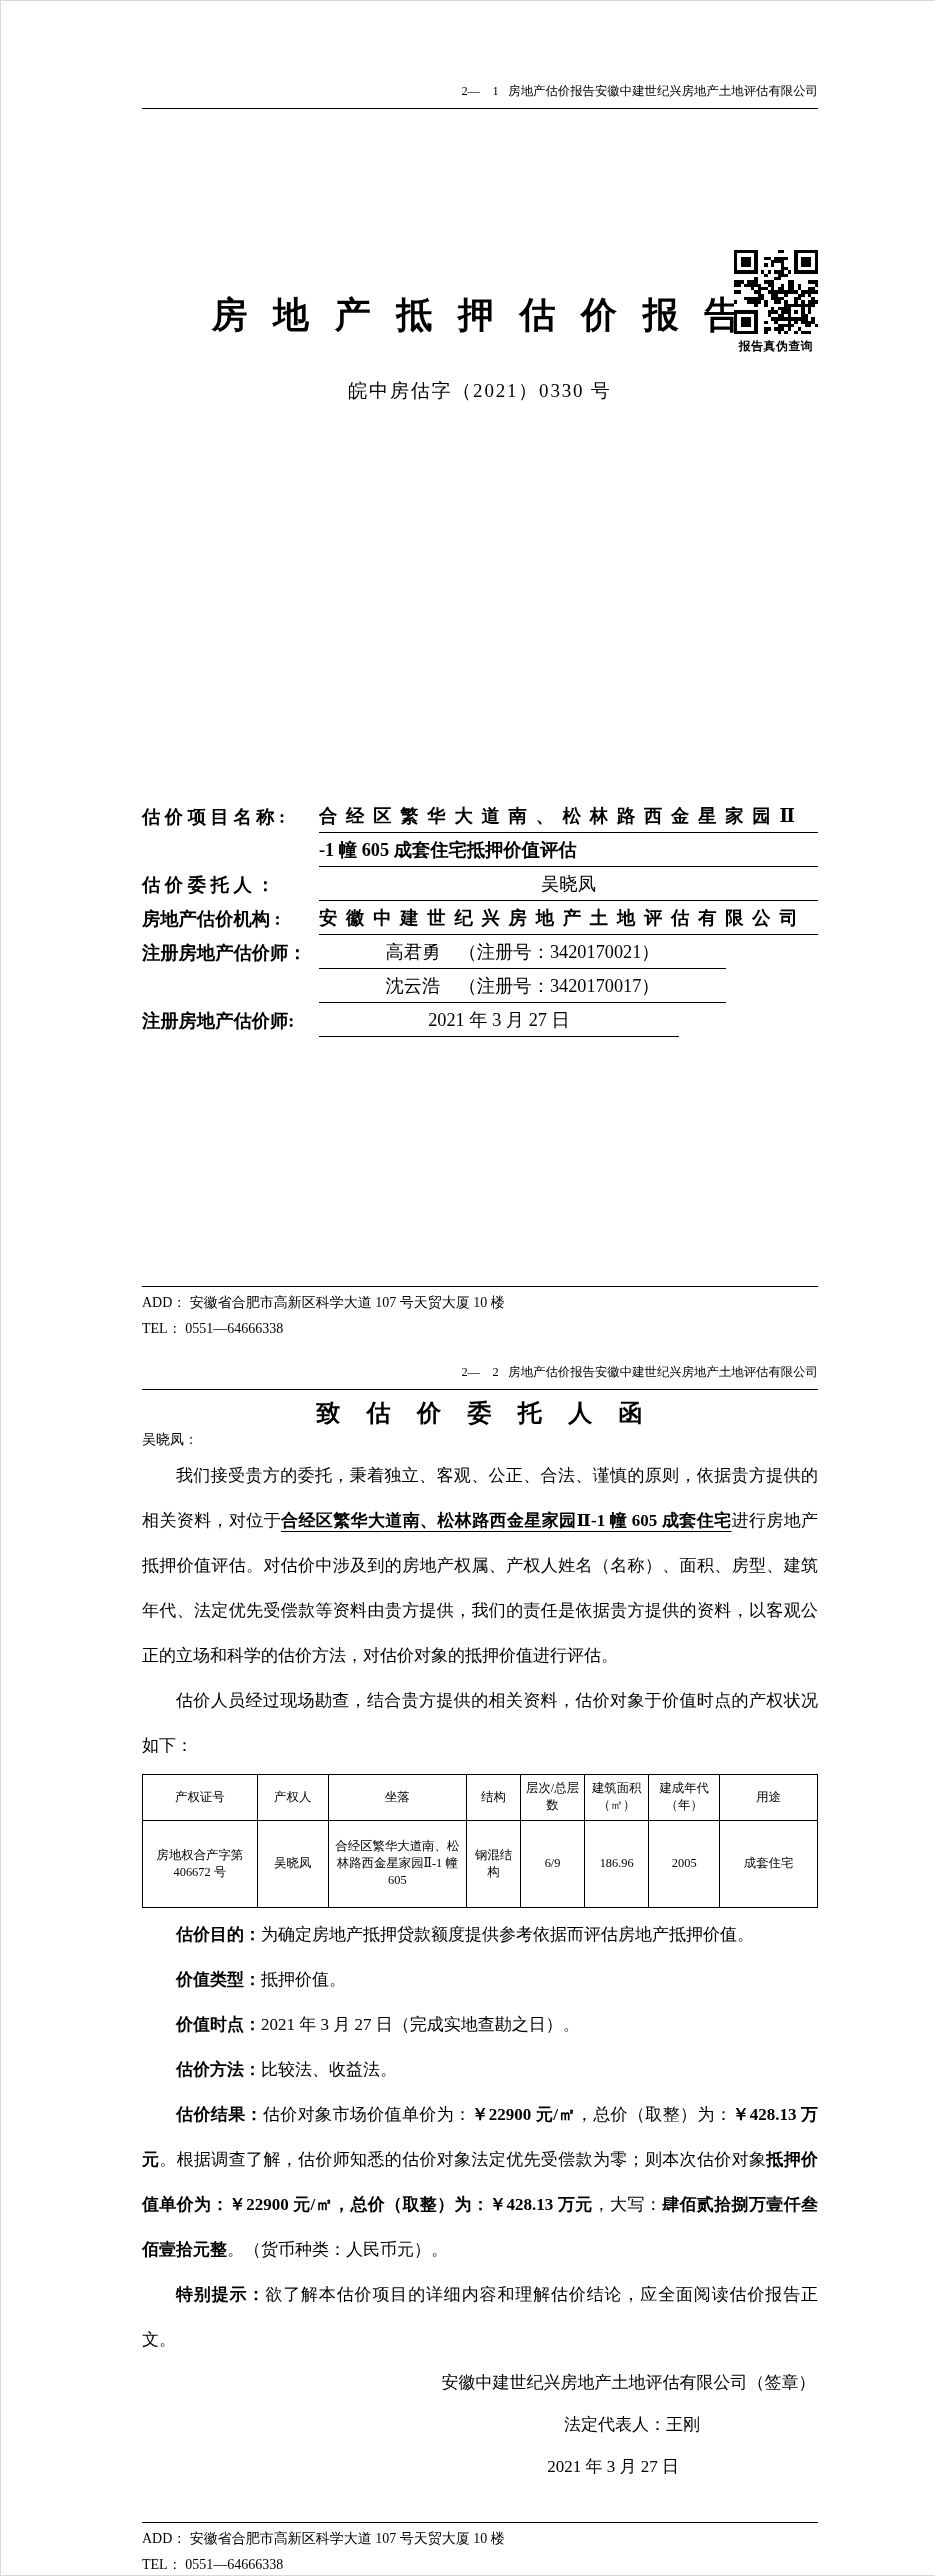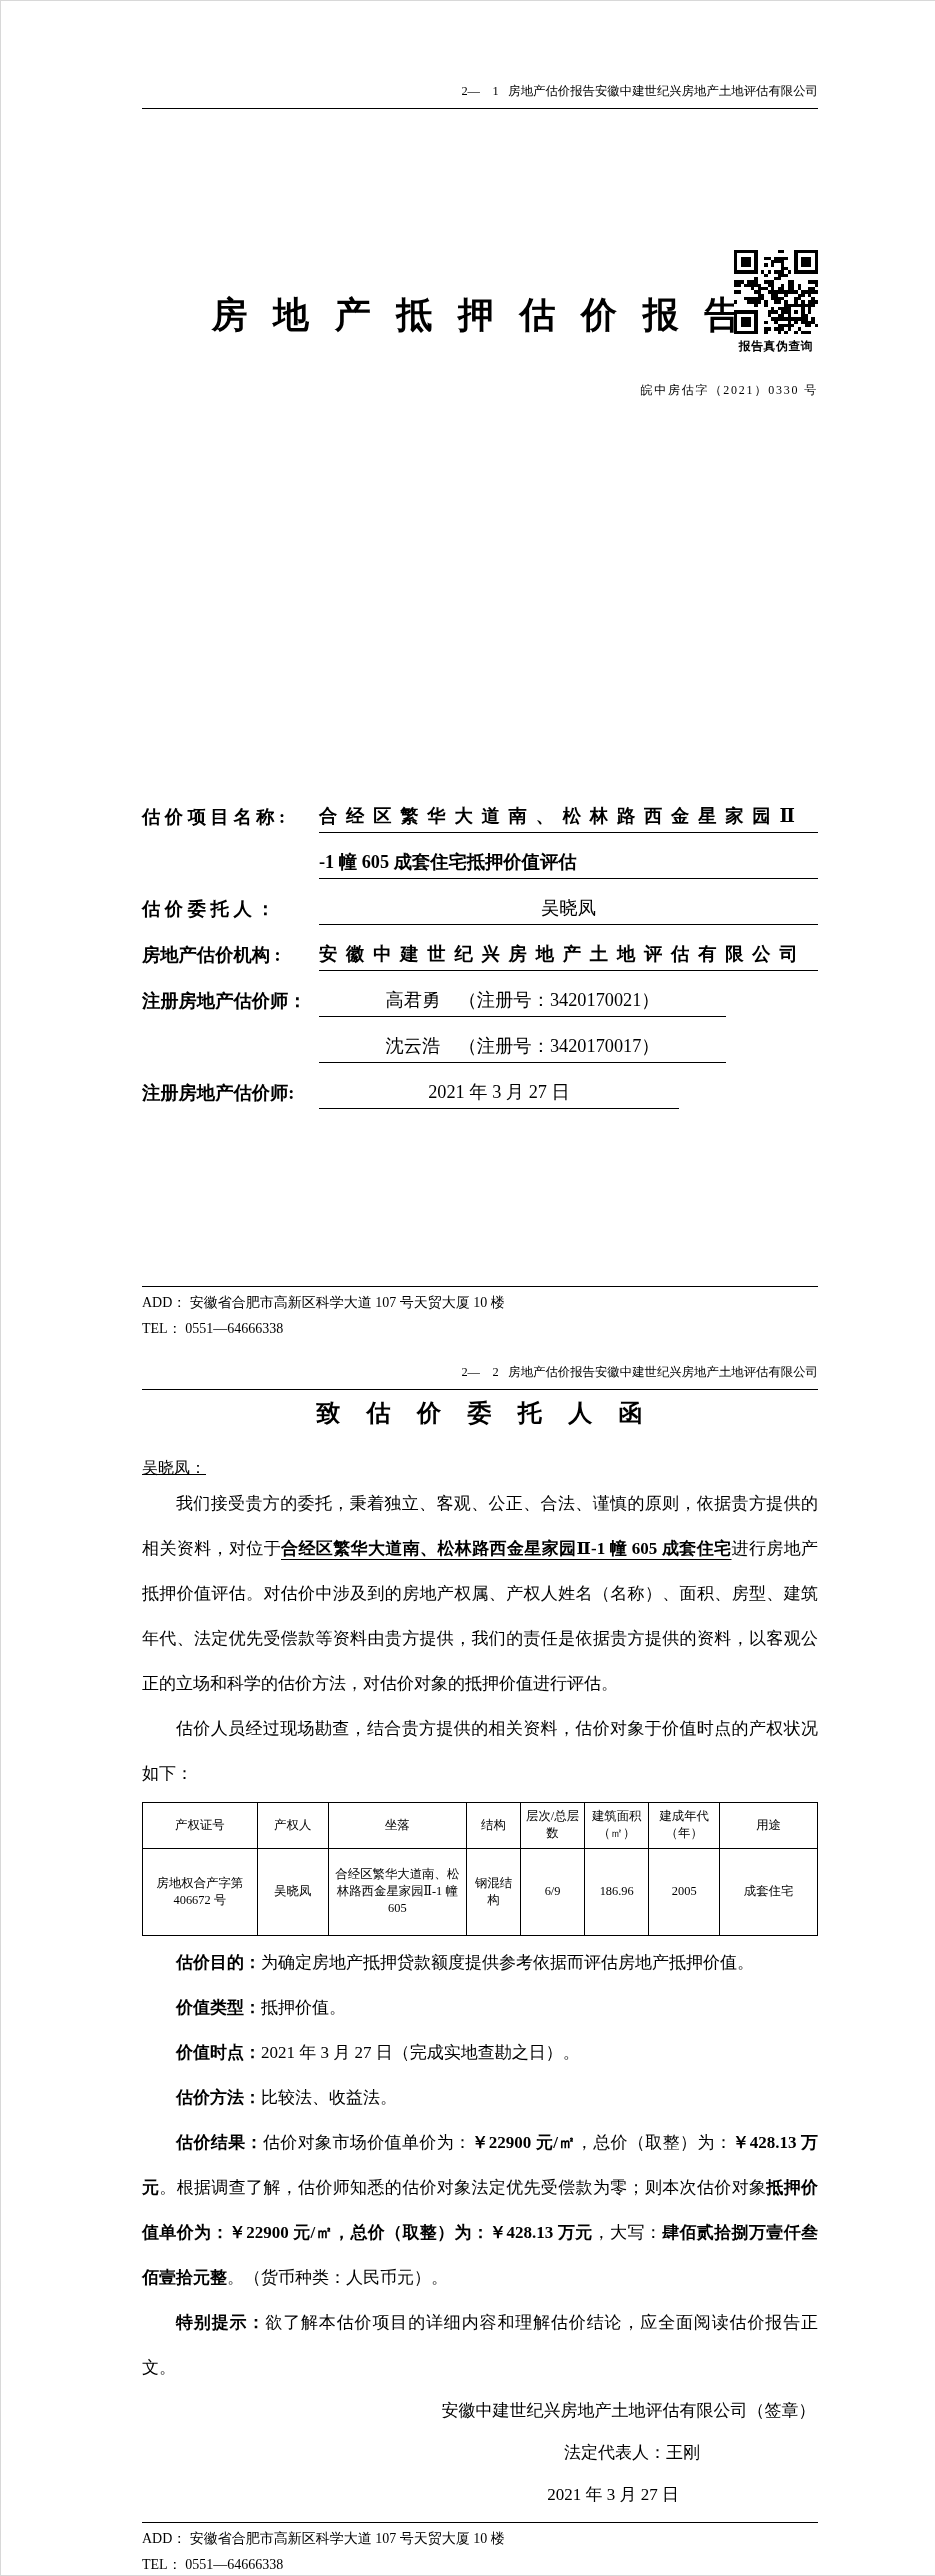--- a/index.html
+++ b/index.html
@@ -31,43 +31,43 @@
   .qr-block { position:absolute; top:167px; right:118px; width:84px; text-align:center; }
   .qr { width:84px; height:84px; display:block; background:#fff; }
   .qr-caption { margin-top:4.7px; font-size:11.8px; font-weight:bold; letter-spacing:0.6px; white-space:nowrap; }
 
   
   .main-title {
     margin-top:188px; text-align:center;
     font-size:36px; font-weight:bold; letter-spacing:8.3px; line-height:37px;
     white-space:nowrap;
   }
-  .doc-no { margin-top:46px; text-align:right; font-size:12px; letter-spacing:1.8px; line-height:21px; }
+  .doc-no { margin-top:46px; text-align:center; font-size:19px; letter-spacing:1.8px; line-height:21px; }
 
   
   .fields { margin-top:399px; font-size:18.3px; }
-  .field-row { margin-bottom:13px; line-height:32px; display:flex; align-items:flex-end; }
+  .field-row { margin-bottom:1px; line-height:32px; display:flex; align-items:flex-end; }
   .field-label { display:inline-block; width:177px; font-weight:bold; white-space:pre; flex:none; }
   .field-value {
     display:inline-block; border-bottom:1.8px solid #000;
     white-space:nowrap; overflow:visible;
   }
 
   
   .pagefooter {
     position:absolute; left:142px; width:676px;
     font-size:14px; line-height:26px;
     border-top:1.2px solid #000; padding-top:3px;
   }
   .pf1 { bottom:15.3px; }
   .pf2 { bottom:88px; }
 
   
   .letter-title { margin-top:11.8px; text-align:center; font-size:24px; font-weight:bold; line-height:23.6px; letter-spacing:1.2px; }
-  .salutation { margin-top:32px; font-size:16px; line-height:20px;text-decoration:underline; }
+  .salutation { margin-top:4px; font-size:14px; line-height:20px; }
   .paras { margin-top:3.5px; }
   .para { font-size:17px; line-height:45px; text-align:justify; text-indent:34px; }
   .b { font-weight:bold; }
   .u { text-decoration:underline; text-underline-offset:4.7px; text-decoration-thickness:1.2px; }
 
   
   .ptable { width:100%; border-collapse:collapse; margin-top:5.9px; table-layout:fixed; }
   .ptable th, .ptable td {
     border:1.2px solid #000; text-align:center; vertical-align:middle;
     font-size:12.4px; font-weight:normal; line-height:17px;

